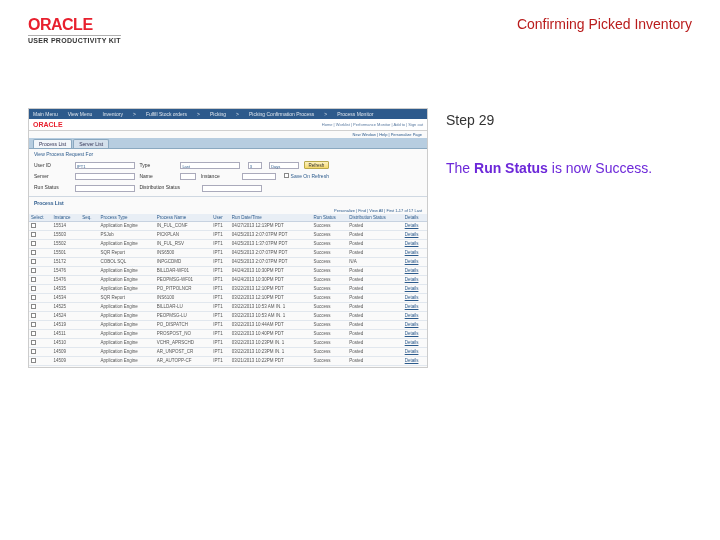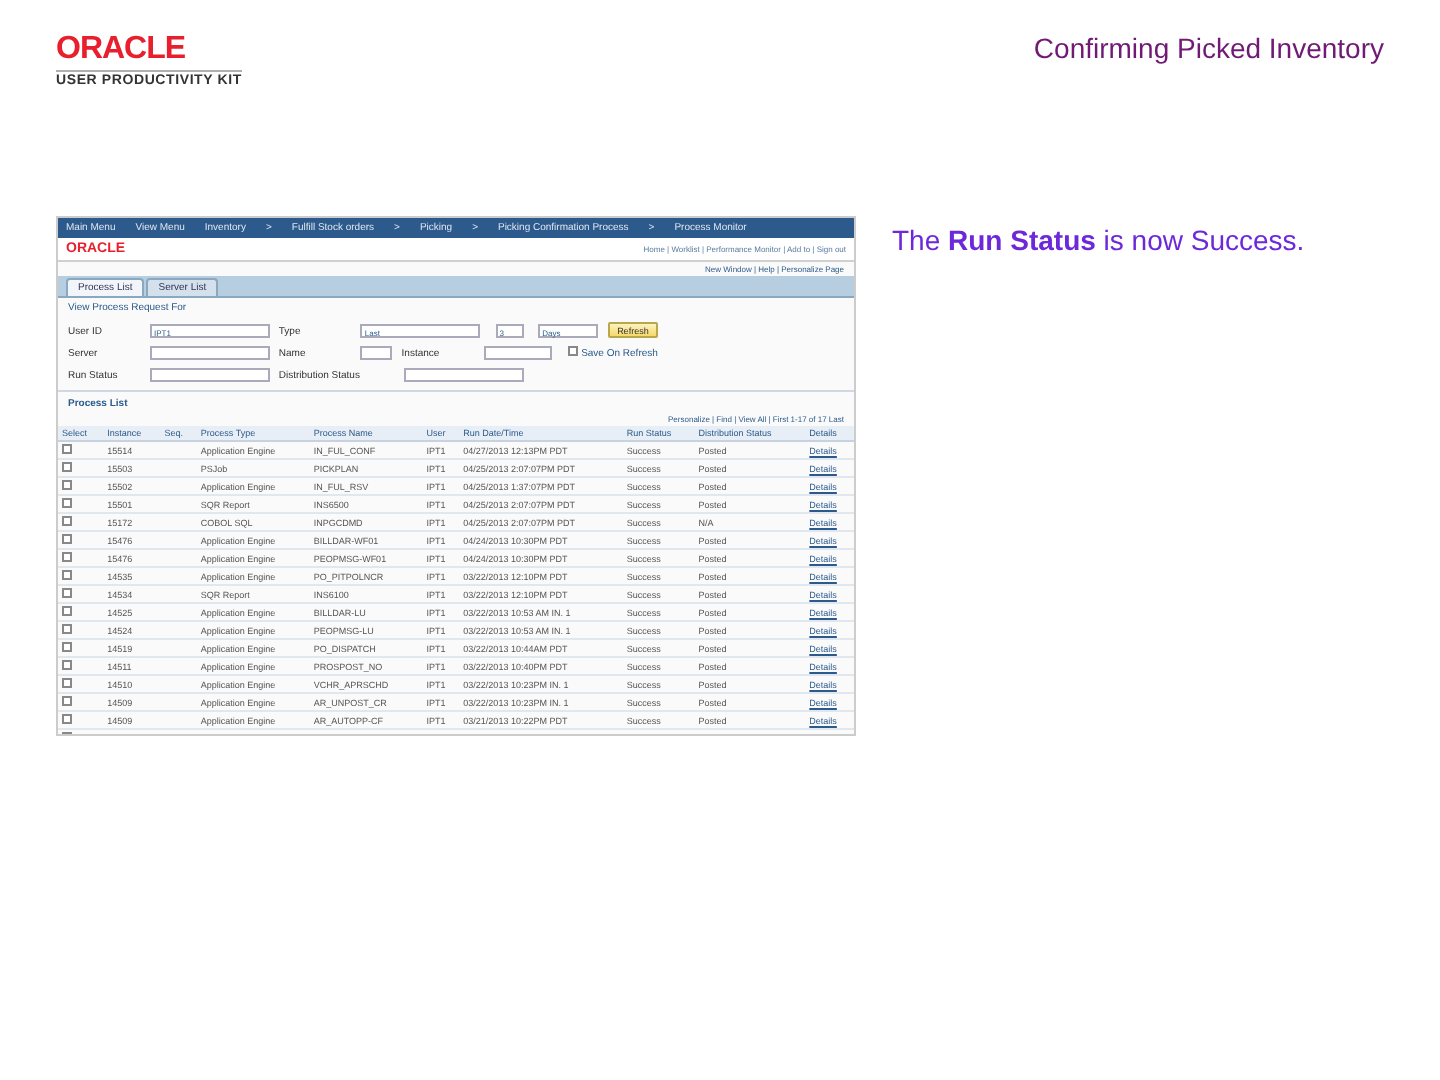--- a/index.html
+++ b/index.html
@@ -2,21 +2,21 @@
 <html><head>
 <meta charset="utf-8">
 <style>
   * { margin: 0; padding: 0; box-sizing: border-box; }
   body { width: 720px; height: 540px; background: #fff; font-family: Arial, sans-serif; position: relative; }
 
   .topbar { position: absolute; top: 16px; left: 28px; right: 28px; display: flex; justify-content: space-between; align-items: flex-start; }
   .logo-block { display: flex; flex-direction: column; }
   .oracle-logo { color: #e8202e; font-weight: bold; font-size: 16px; letter-spacing: -0.5px; }
   .upk { color: #333; font-size: 7px; font-weight: bold; letter-spacing: 0.3px; margin-top: 1px; border-top: 1px solid #b0b0b0; padding-top: 1px; }
-  .title { color: #701a75; font-size: 14px; font-weight: normal; }
+  .title { color: #b91c1c; font-size: 14px; font-weight: normal; }
 
   .content { position: absolute; top: 108px; left: 28px; right: 28px; display: flex; gap: 18px; }
 
   .shot { width: 400px; height: 260px; border: 1px solid #ccc; background: #fafafa; overflow: hidden; font-size: 5px; color: #555; }
   .shot-top { background: #2d5a8c; color: #fff; height: 10px; display: flex; align-items: center; padding: 0 4px; gap: 10px; font-size: 5px; }
   .shot-top span { opacity: 0.85; }
   .shot-logo { background: #fff; height: 12px; color: #e8202e; font-weight: bold; font-size: 7px; padding: 1px 4px; border-bottom: 1px solid #d0d0d0; display:flex; align-items:center; justify-content:space-between;}
   .shot-logo .rmenu { color:#5a7aa0; font-size:4px; font-weight:normal;}
   .shot-tabs { background: #b7cde0; height: 11px; display: flex; align-items: flex-end; gap: 1px; padding: 0 4px; font-size: 5px; border-bottom:1px solid #8aa8c0;}
   .shot-tab { background: #f2f6fa; padding: 1px 5px; border: 1px solid #8aa8c0; border-bottom: none; border-radius: 2px 2px 0 0; color: #335; }
@@ -313,17 +313,18 @@
             <td>03/26/2013 12:40PM IN</td>
             <td>Success</td>
             <td>Posted</td>
             <td class="link">Details</td>
           </tr>
         </tbody>
     </table>
   </div>
 
   <div class="side">
+    <div class="step">Step 29</div>
     <div class="desc">
       <span>The </span><b>Run Status</b><span> is now Success.</span>
     </div>
   </div>
 </div>
 
 </body></html>

